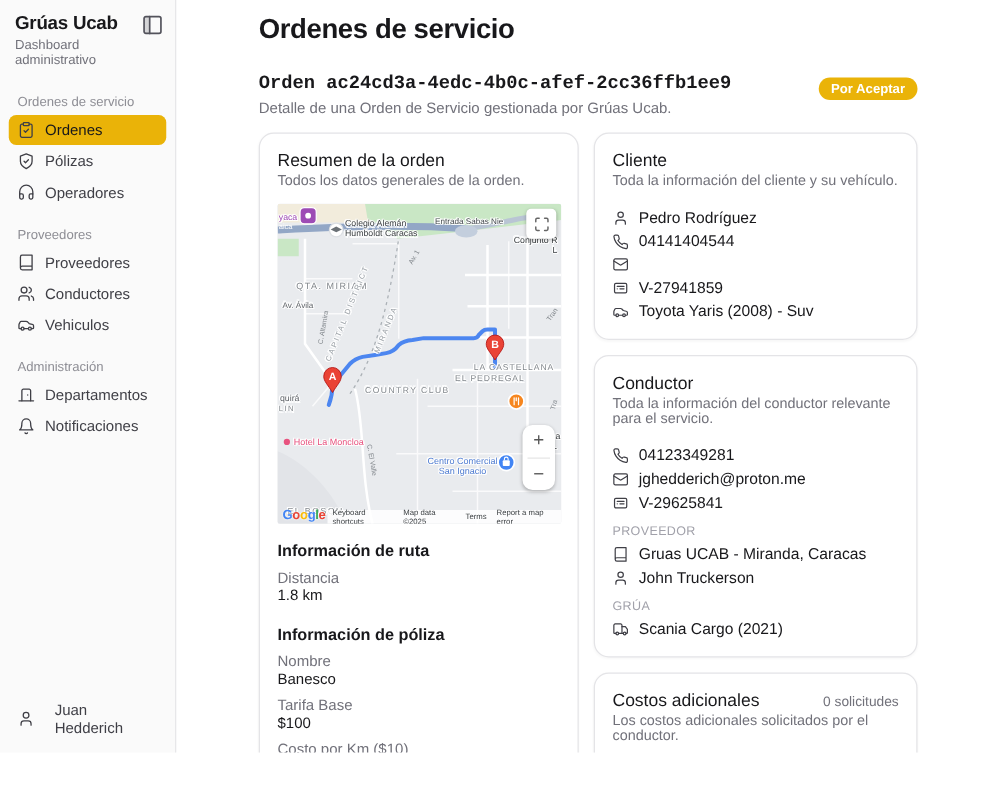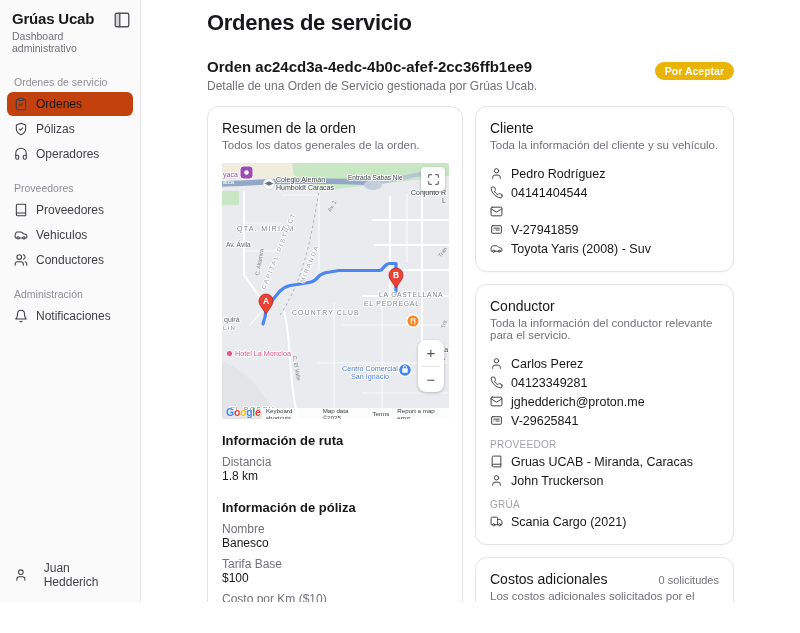--- a/index.html
+++ b/index.html
@@ -9,42 +9,42 @@
 
   
   .sidebar { width:141px; min-width:141px; background:#fafafa; border-right:1px solid #e7e7e9; display:flex; flex-direction:column; }
   .sb-header { padding:10px 10px 6px 12px; position:relative; }
   .sb-title { font-size:15px; font-weight:700; letter-spacing:-.2px; }
   .sb-sub { font-size:10.5px; color:#71717a; margin-top:3px; }
   .sb-toggle { position:absolute; right:9px; top:11px; width:18px; height:18px; color:#52525b; cursor:pointer; }
   .sb-group { margin-top:8px; }
   .sb-group-label { font-size:10.5px; color:#8e8e95; padding:8px 14px 3px; }
   .sb-item { display:flex; align-items:center; gap:8px; margin:1px 7px; padding:5px 7px; border-radius:6px; font-size:12px; color:#3f3f46; cursor:pointer; }
-  .sb-item.active { background:#c2410c; color:#18181b; }
+  .sb-item.active { background:#eab308; color:#18181b; }
   .sb-item .ic { flex:none; }
   .sb-footer { margin-top:auto; display:flex; align-items:center; gap:16px; padding:13px 14px; font-size:12px; color:#3f3f46; cursor:pointer; }
   .ic { width:14px; height:14px; stroke:#3f3f46; }
 
   
   .main { flex:1; padding-top:10px; overflow:hidden; }
   .container { width:527px; margin:0 auto; }
   .page-title { font-size:22px; font-weight:700; letter-spacing:-.3px; margin-bottom:22px; }
   .order-head { display:flex; justify-content:space-between; align-items:flex-start; }
-  .order-title { font-size:15px; font-weight:700; }
+  .order-title { font-size:15px; font-weight:700;font-family:Liberation Mono, monospace; }
   .order-sub { font-size:12px; color:#71717a; margin-top:4px; }
   .badge { background:#eab308; color:#fff; font-size:10.5px; font-weight:600; padding:3px 10px; border-radius:999px; white-space:nowrap; margin-top:4px; }
   .grid { display:grid; grid-template-columns:256px 259px; gap:12px; margin-top:13px; align-items:start; }
   .card { background:#fff; border:1px solid #e4e4e7; border-radius:12px; padding:13px 14px; box-shadow:0 1px 2px rgba(0,0,0,.03); }
   .card-title { font-size:14px; font-weight:400; }
   .card-sub { font-size:11.5px; color:#71717a; margin-top:3px; }
   .right-col { display:flex; flex-direction:column; gap:12px; }
 
   
   .c-rows { margin-top:13px; }
-  .c-row { display:flex; align-items:flex-start; gap:8px; font-size:12.5px; padding:2.5px 0; }
+  .c-row { display:flex; align-items:flex-end; gap:8px; font-size:12.5px; padding:2.5px 0; }
   .c-row .ic { width:13px; height:13px; }
   .sec-label { font-size:10px; color:#a1a1aa; letter-spacing:.3px; margin-top:9px; margin-bottom:2px; }
 
   
   .cost-head { display:flex; justify-content:space-between; align-items:baseline; }
   .cost-count { font-size:11px; color:#71717a; }
   .cost-empty { font-size:12.5px; font-weight:500; margin-top:15px; margin-bottom:6px; }
 
   
   .info-h { font-size:13px; font-weight:650; margin-top:14px; margin-bottom:3px; }
@@ -130,40 +130,48 @@
       <div class="sb-group">
         <div class="sb-group-label">Proveedores</div>
         <div class="sb-item">
           <svg class="ic" viewBox="0 0 24 24" fill="none" stroke-width="1.8" stroke-linecap="round" stroke-linejoin="round">
               <path d="M4 19.5v-15A2.5 2.5 0 0 1 6.5 2H20v20H6.5a2.5 2.5 0 0 1 0-5H20"></path>
             </svg>
           <span>Proveedores</span>
         </div>
         <div class="sb-item">
           <svg class="ic" viewBox="0 0 24 24" fill="none" stroke-width="1.8" stroke-linecap="round" stroke-linejoin="round">
+              <path d="M16 21v-2a4 4 0 0 0-4-4H6a4 4 0 0 0-4 4v2"></path>
+              <circle cx="9" cy="7" r="4"></circle>
+              <path d="M22 21v-2a4 4 0 0 0-3-3.87"></path>
+              <path d="M16 3.13a4 4 0 0 1 0 7.75"></path>
+            </svg>
+          <span>Conductores</span>
+        </div>
+        <div class="sb-item">
+          <svg class="ic" viewBox="0 0 24 24" fill="none" stroke-width="1.8" stroke-linecap="round" stroke-linejoin="round">
               <path d="M19 17h2c.6 0 1-.4 1-1v-3c0-.9-.7-1.7-1.5-1.9C18.7 10.6 16 10 16 10s-1.3-1.4-2.2-2.3c-.5-.4-1.1-.7-1.8-.7H5c-.6 0-1.1.4-1.4.9l-1.4 2.9A3.7 3.7 0 0 0 2 12v4c0 .6.4 1 1 1h2"></path>
               <circle cx="7" cy="17" r="2"></circle>
               <path d="M9 17h6"></path>
               <circle cx="17" cy="17" r="2"></circle>
             </svg>
           <span>Vehiculos</span>
         </div>
-        <div class="sb-item">
-          <svg class="ic" viewBox="0 0 24 24" fill="none" stroke-width="1.8" stroke-linecap="round" stroke-linejoin="round">
-              <path d="M16 21v-2a4 4 0 0 0-4-4H6a4 4 0 0 0-4 4v2"></path>
-              <circle cx="9" cy="7" r="4"></circle>
-              <path d="M22 21v-2a4 4 0 0 0-3-3.87"></path>
-              <path d="M16 3.13a4 4 0 0 1 0 7.75"></path>
-            </svg>
-          <span>Conductores</span>
-        </div>
       </div>
 
       <div class="sb-group">
         <div class="sb-group-label">Administración</div>
+        <div class="sb-item">
+          <svg class="ic" viewBox="0 0 24 24" fill="none" stroke-width="1.8" stroke-linecap="round" stroke-linejoin="round">
+              <path d="M18 20V6a2 2 0 0 0-2-2H8a2 2 0 0 0-2 2v14"></path>
+              <path d="M2 20h20"></path>
+              <path d="M14 12v.01"></path>
+            </svg>
+          <span>Departamentos</span>
+        </div>
         <div class="sb-item">
           <svg class="ic" viewBox="0 0 24 24" fill="none" stroke-width="1.8" stroke-linecap="round" stroke-linejoin="round">
               <path d="M6 8a6 6 0 0 1 12 0c0 7 3 9 3 9H3s3-2 3-9"></path>
               <path d="M10.3 21a1.94 1.94 0 0 0 3.4 0"></path>
             </svg>
           <span>Notificaciones</span>
         </div>
       </div>
     </nav>
 
@@ -400,27 +408,20 @@
               </div>
             </div>
           </section>
 
           <section class="card">
             <div class="card-title">Conductor</div>
             <div class="card-sub">Toda la información del conductor relevante para el servicio.</div>
             <div class="c-rows">
               <div class="c-row">
                 <svg class="ic" viewBox="0 0 24 24" fill="none" stroke-width="1.8" stroke-linecap="round" stroke-linejoin="round">
-                    <path d="M19 21v-2a4 4 0 0 0-4-4H9a4 4 0 0 0-4 4v2"></path>
-                    <circle cx="12" cy="7" r="4"></circle>
-                  </svg>
-                <span>Carlos Perez</span>
-              </div>
-              <div class="c-row">
-                <svg class="ic" viewBox="0 0 24 24" fill="none" stroke-width="1.8" stroke-linecap="round" stroke-linejoin="round">
                     <path d="M22 16.92v3a2 2 0 0 1-2.18 2 19.79 19.79 0 0 1-8.63-3.07 19.5 19.5 0 0 1-6-6A19.79 19.79 0 0 1 2.12 4.18 2 2 0 0 1 4.11 2h3a2 2 0 0 1 2 1.72c.13.96.36 1.9.7 2.81a2 2 0 0 1-.45 2.11L8.09 9.91a16 16 0 0 0 6 6l1.27-1.27a2 2 0 0 1 2.11-.45c.91.34 1.85.57 2.81.7A2 2 0 0 1 22 16.92z"></path>
                   </svg>
                 <span>04123349281</span>
               </div>
               <div class="c-row">
                 <svg class="ic" viewBox="0 0 24 24" fill="none" stroke-width="1.8" stroke-linecap="round" stroke-linejoin="round">
                     <rect x="2" y="4" width="20" height="16" rx="2"></rect>
                     <path d="m22 7-8.97 5.7a1.94 1.94 0 0 1-2.06 0L2 7"></path>
                   </svg>
                 <span>jghedderich@proton.me</span>

